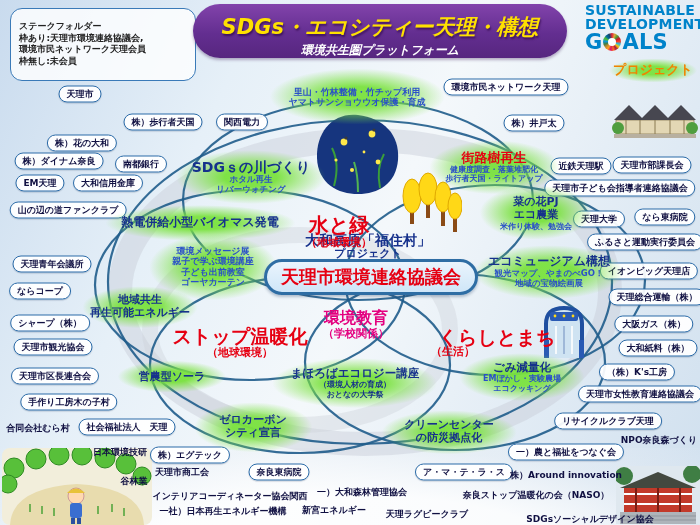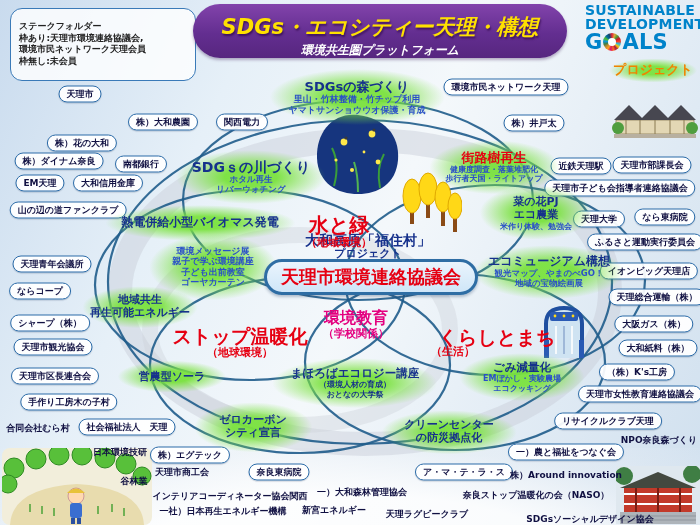--- a/index.html
+++ b/index.html
@@ -188,21 +188,21 @@
       <line x1="20" y1="22" x2="20" y2="46" stroke="#7a1f14" stroke-width="2"></line>
       <line x1="42" y1="22" x2="42" y2="46" stroke="#7a1f14" stroke-width="2"></line>
       <line x1="64" y1="22" x2="64" y2="46" stroke="#7a1f14" stroke-width="2"></line>
       <rect x="4" y="46" width="76" height="12" fill="#aeb4ba"></rect>
       <line x1="4" y1="50" x2="80" y2="50" stroke="#8f969d"></line>
         <line x1="4" y1="54" x2="80" y2="54" stroke="#8f969d"></line>
     </svg>
   </div>
 
 <div class="node org-box" style="left: 80px; top: 94px;">天理市</div>
-    <div class="node org-box" style="left: 163px; top: 122px;">株）大和農園</div>
+    <div class="node org-box" style="left: 163px; top: 122px;">株）歩行者天国</div>
     <div class="node org-box" style="left: 242px; top: 122px;">関西電力</div>
     <div class="node org-box" style="left: 82px; top: 143px;">株）花の大和</div>
     <div class="node org-box" style="left: 59px; top: 161px;">株）ダイナム奈良</div>
     <div class="node org-box" style="left: 141px; top: 164px;">南都銀行</div>
     <div class="node org-box" style="left: 40px; top: 183px;">EM天理</div>
     <div class="node org-box" style="left: 108px; top: 183px;">大和信用金庫</div>
     <div class="node org-box" style="left: 68px; top: 210px;">山の辺の道ファンクラブ</div>
     <div class="node org-box" style="left: 52px; top: 264px;">天理青年会議所</div>
     <div class="node org-box" style="left: 40px; top: 291px;">ならコープ</div>
     <div class="node org-box" style="left: 50px; top: 323px;">シャープ（株）</div>
@@ -236,21 +236,20 @@
     <div class="node org-plain" style="left: 230px; top: 496px;">インテリアコーディネーター協会関西</div>
     <div class="node org-plain" style="left: 223px; top: 511px;">一社）日本再生エネルギー機構</div>
     <div class="node org-plain" style="left: 362px; top: 492px;">一）大和森林管理協会</div>
     <div class="node org-plain" style="left: 334px; top: 510px;">新宮エネルギー</div>
     <div class="node org-plain" style="left: 427px; top: 514px;">天理ラグビークラブ</div>
     <div class="node org-plain" style="left: 590px; top: 519px;">SDGsソーシャルデザイン協会</div>
     <div class="node org-plain" style="left: 536px; top: 495px;">奈良ストップ温暖化の会（NASO）</div>
     <div class="node org-plain" style="left: 566px; top: 475px;">株）Around innovation</div>
     <div class="node org-plain" style="left: 659px; top: 440px;">NPO奈良森づくり</div>
     <div class="node project blob" style="left: 357px; top: 97px; --bw: 175px; --bh: 56px;">
-      <div class="ln ln-navy" style="font-size: 13px;">SDGsの森づくり</div>
       <div class="ln ln-blue" style="font-size: 9px;">里山・竹林整備・竹チップ利用</div>
       <div class="ln ln-blue" style="font-size: 9px;">ヤマトサンショウウオ保護・育成</div>
     </div>
     <div class="node project blob" style="left: 251px; top: 177px; --bw: 150px; --bh: 54px;">
       <div class="ln ln-navy" style="font-size: 14px;">SDGｓの川づくり</div>
       <div class="ln ln-blue" style="font-size: 8.5px;">ホタル再生</div>
       <div class="ln ln-blue" style="font-size: 8.5px;">リバーウォチング</div>
     </div>
     <div class="node project blob" style="left: 494px; top: 167px; --bw: 130px; --bh: 54px;">
       <div class="ln ln-red" style="font-size: 13px;">街路樹再生</div>

